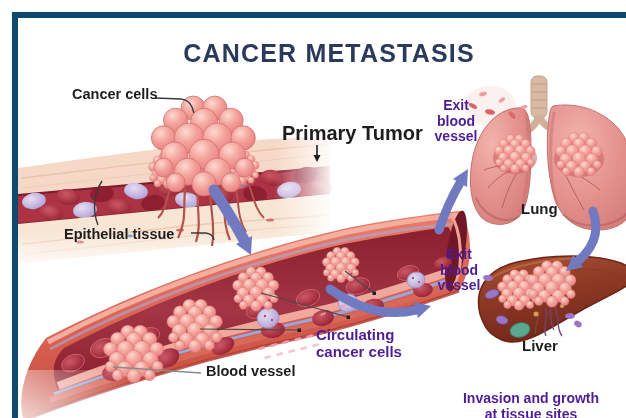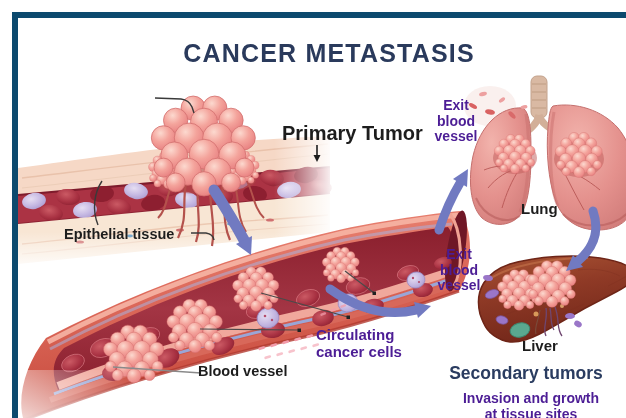--- a/index.html
+++ b/index.html
@@ -10,21 +10,21 @@
   }
   #art{position:absolute;left:0;top:0;width:622px;height:414px;}
   .lbl{position:absolute;color:#1d1d1d;font-weight:700;font-size:14.5px;line-height:1.12;white-space:nowrap;}
   .lbl-navy{color:#4c1d95;}
   .wrap{white-space:normal;}
   #title{position:absolute;left:0;right:0;top:21px;text-align:center;
          font-size:25px;font-weight:800;letter-spacing:1.2px;color:#2a3a5c;}
   #lbl-cancer-cells{left:54px;top:68px;}
   #lbl-primary-tumor{left:264px;top:104px;font-size:20px;}
   #lbl-epithelial{left:46px;top:208px;}
-  #lbl-blood-vessel{left:180px;top:345px;font-weight:600;}
+  #lbl-blood-vessel{left:188px;top:345px;font-weight:600;}
   #lbl-circulating{left:298px;top:309px;width:102px;font-size:15px;}
   #lbl-exit-top{left:411px;top:80px;width:54px;text-align:center;font-size:14px;}
   #lbl-exit-right{left:414px;top:229px;width:54px;text-align:center;font-size:14px;}
   #lbl-lung{left:503px;top:183px;font-size:15px;}
   #lbl-liver{left:504px;top:320px;font-size:15px;}
   #lbl-secondary{left:418px;top:346px;width:180px;text-align:center;font-size:17.5px;font-weight:800;color:#2a3c60;}
   #lbl-invasion{left:438px;top:373px;width:150px;text-align:center;font-size:14px;font-weight:600;}
 </style>
 </head>
 <body>
@@ -337,24 +337,24 @@
     </g>
     <g fill="#222" stroke="none">
       <rect x="279.5" y="310.5" width="3.5" height="3.5"></rect>
       <rect x="328.5" y="297.5" width="3.5" height="3.5"></rect>
       <rect x="354.5" y="273.5" width="3.5" height="3.5"></rect>
     </g>
   </g>
 </svg>
 
 <div id="title">CANCER METASTASIS</div>
+<div class="lbl" id="lbl-cancer-cells">Cancer cells</div>
 <div class="lbl" id="lbl-primary-tumor">Primary Tumor</div>
 <div class="lbl" id="lbl-epithelial">Epithelial tissue</div>
 <div class="lbl" id="lbl-blood-vessel">Blood vessel</div>
 <div class="lbl lbl-navy wrap" id="lbl-circulating">Circulating cancer cells</div>
 <div class="lbl lbl-navy wrap" id="lbl-exit-top">Exit blood vessel</div>
 <div class="lbl lbl-navy wrap" id="lbl-exit-right">Exit blood vessel</div>
 <div class="lbl" id="lbl-lung">Lung</div>
 <div class="lbl" id="lbl-liver">Liver</div>
-<div class="lbl" id="lbl-secondary">Secondary tumors</div>
 <div class="lbl lbl-navy wrap" id="lbl-invasion">Invasion and growth at tissue sites</div>
 
 </div>
 
 </body></html>

